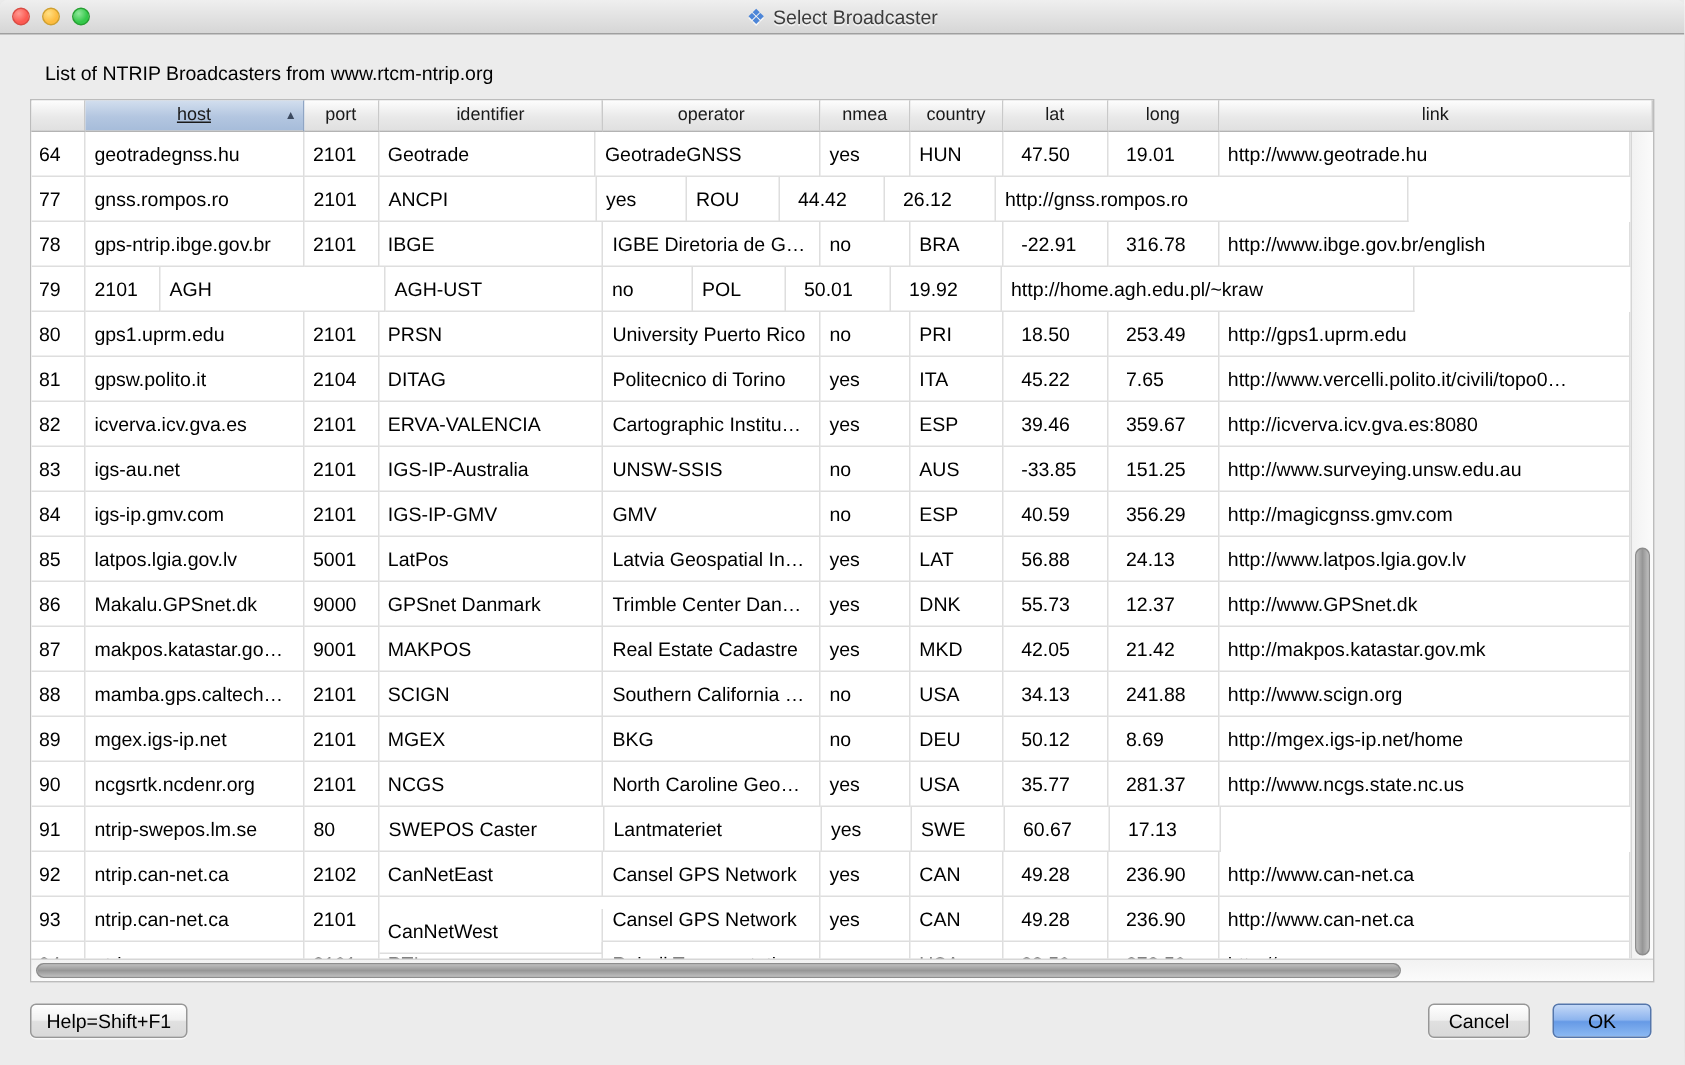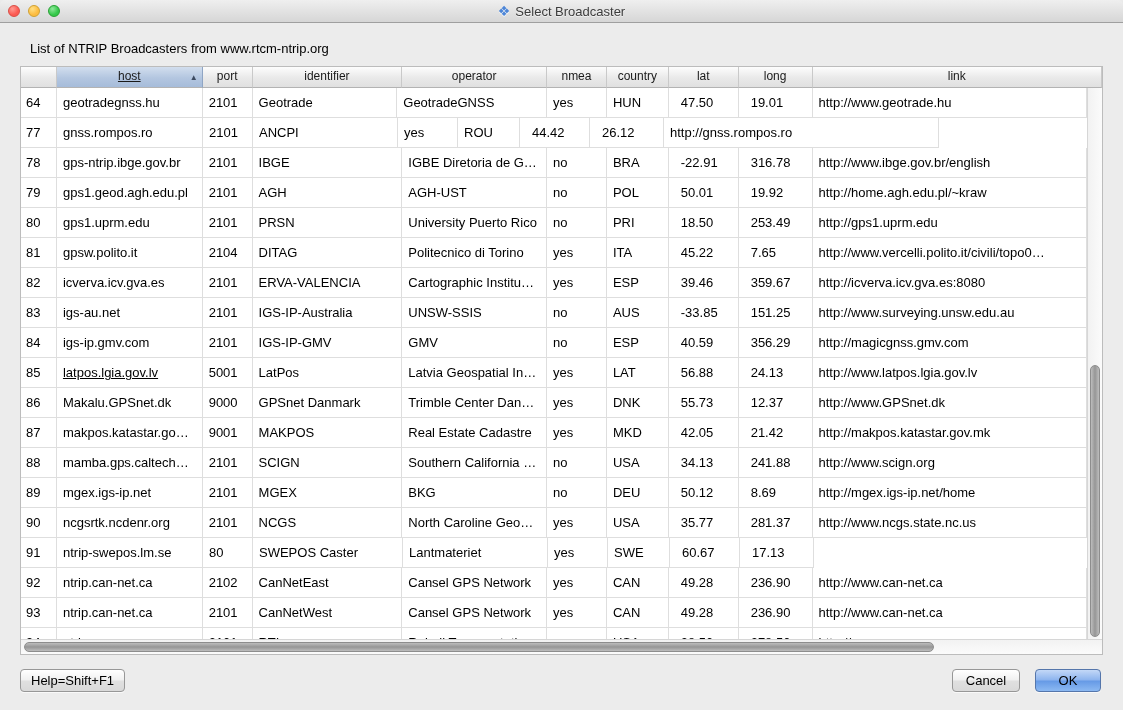--- a/index.html
+++ b/index.html
@@ -161,21 +161,20 @@
           <div class="cell col-identifier" style="width: 150px;">IBGE</div>
           <div class="cell col-operator" style="width: 145px;">IGBE Diretoria de G…</div>
           <div class="cell col-nmea" style="width: 60px;">no</div>
           <div class="cell col-country" style="width: 62px;">BRA</div>
           <div class="cell col-lat" style="width: 70px;">-22.91</div>
           <div class="cell col-long" style="width: 74px;">316.78</div>
           <div class="cell col-link" style="width: 275px;">http://www.ibge.gov.br/english</div>
         </div>
         <div class="trow">
           <div class="cell col-num" style="width: 36px;">79</div>
-          <div class="cell col-host" style="width: 146px;">gps1.geod.agh.edu.pl</div>
           <div class="cell col-port" style="width: 50px;">2101</div>
           <div class="cell col-identifier" style="width: 150px;">AGH</div>
           <div class="cell col-operator" style="width: 145px;">AGH-UST</div>
           <div class="cell col-nmea" style="width: 60px;">no</div>
           <div class="cell col-country" style="width: 62px;">POL</div>
           <div class="cell col-lat" style="width: 70px;">50.01</div>
           <div class="cell col-long" style="width: 74px;">19.92</div>
           <div class="cell col-link" style="width: 275px;">http://home.agh.edu.pl/~kraw</div>
         </div>
         <div class="trow">
@@ -233,21 +232,21 @@
           <div class="cell col-identifier" style="width: 150px;">IGS-IP-GMV</div>
           <div class="cell col-operator" style="width: 145px;">GMV</div>
           <div class="cell col-nmea" style="width: 60px;">no</div>
           <div class="cell col-country" style="width: 62px;">ESP</div>
           <div class="cell col-lat" style="width: 70px;">40.59</div>
           <div class="cell col-long" style="width: 74px;">356.29</div>
           <div class="cell col-link" style="width: 275px;">http://magicgnss.gmv.com</div>
         </div>
         <div class="trow">
           <div class="cell col-num" style="width: 36px;">85</div>
-          <div class="cell col-host" style="width: 146px; text-decoration: underline;">latpos.lgia.gov.lv</div>
+          <div class="cell col-host" style="width: 146px;">latpos.lgia.gov.lv</div>
           <div class="cell col-port" style="width: 50px;">5001</div>
           <div class="cell col-identifier" style="width: 150px;">LatPos</div>
           <div class="cell col-operator" style="width: 145px;">Latvia Geospatial In…</div>
           <div class="cell col-nmea" style="width: 60px;">yes</div>
           <div class="cell col-country" style="width: 62px;">LAT</div>
           <div class="cell col-lat" style="width: 70px;">56.88</div>
           <div class="cell col-long" style="width: 74px;">24.13</div>
           <div class="cell col-link" style="width: 275px;">http://www.latpos.lgia.gov.lv</div>
         </div>
         <div class="trow">
@@ -330,21 +329,21 @@
           <div class="cell col-nmea" style="width: 60px;">yes</div>
           <div class="cell col-country" style="width: 62px;">CAN</div>
           <div class="cell col-lat" style="width: 70px;">49.28</div>
           <div class="cell col-long" style="width: 74px;">236.90</div>
           <div class="cell col-link" style="width: 275px;">http://www.can-net.ca</div>
         </div>
         <div class="trow">
           <div class="cell col-num" style="width: 36px;">93</div>
           <div class="cell col-host" style="width: 146px;">ntrip.can-net.ca</div>
           <div class="cell col-port" style="width: 50px;">2101</div>
-          <div class="cell col-identifier" style="width: 150px;">CanNetWest</div>
+          <div class="cell col-identifier" style="width: 150px; margin-top: 8px;">CanNetWest</div>
           <div class="cell col-operator" style="width: 145px;">Cansel GPS Network</div>
           <div class="cell col-nmea" style="width: 60px;">yes</div>
           <div class="cell col-country" style="width: 62px;">CAN</div>
           <div class="cell col-lat" style="width: 70px;">49.28</div>
           <div class="cell col-long" style="width: 74px;">236.90</div>
           <div class="cell col-link" style="width: 275px;">http://www.can-net.ca</div>
         </div>
         <div class="trow">
           <div class="cell col-num" style="width: 36px;">94</div>
           <div class="cell col-host" style="width: 146px;">ntrip…</div>

